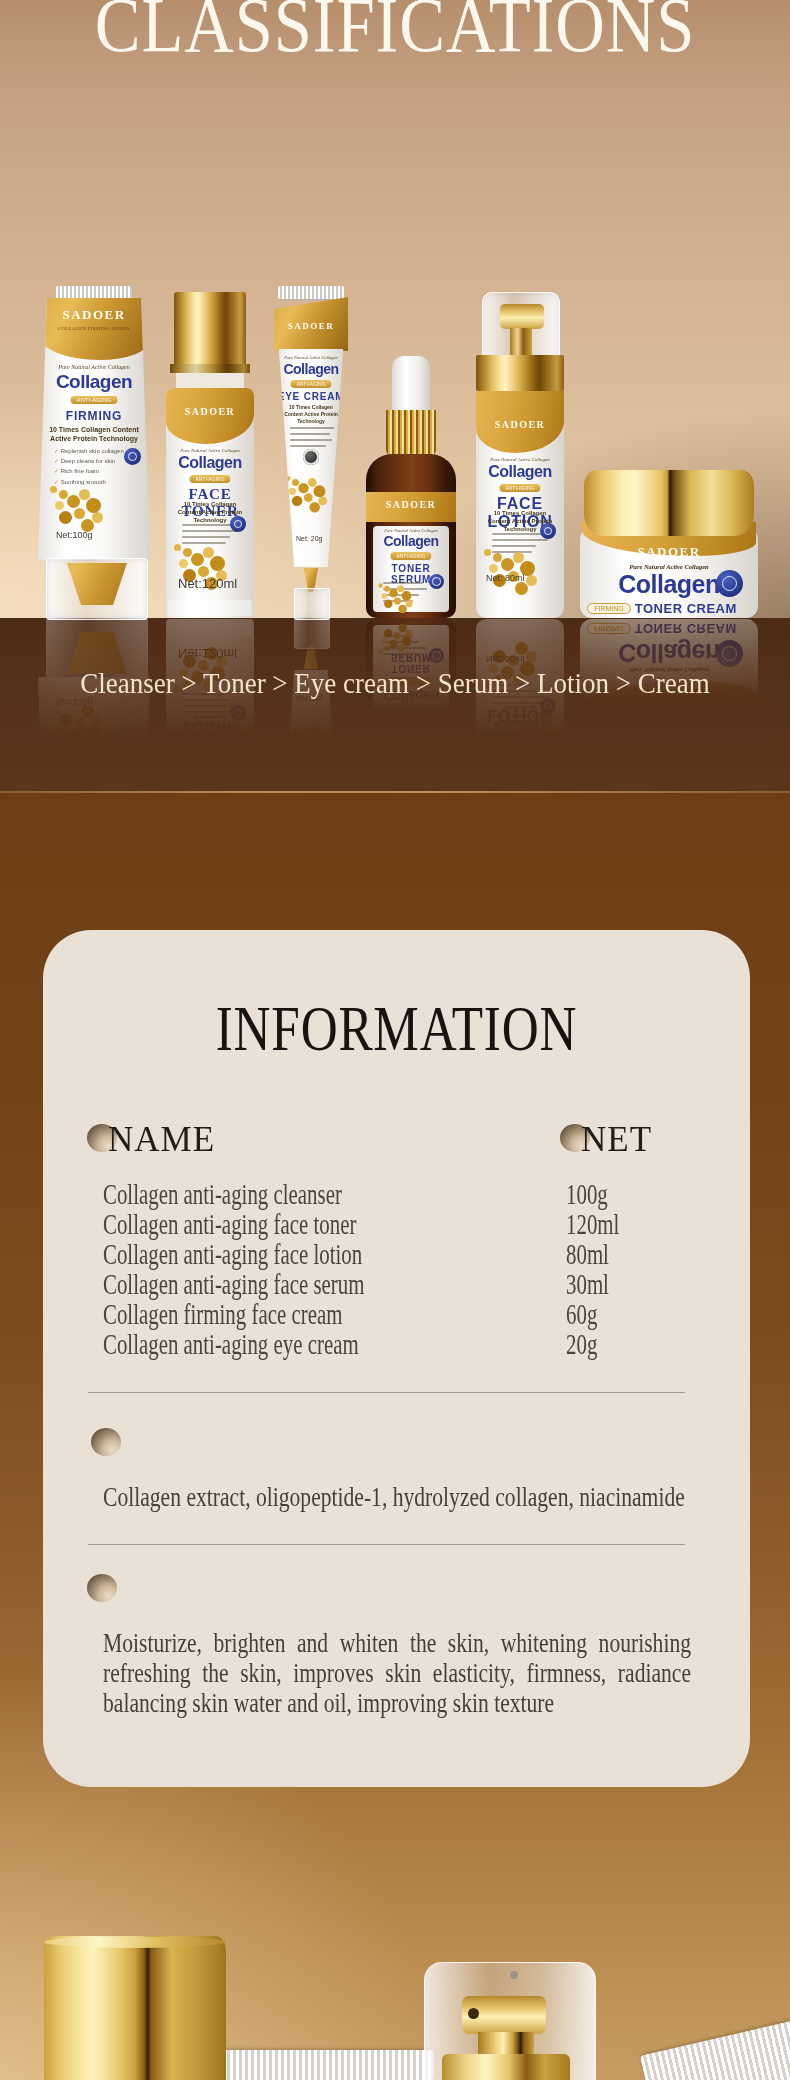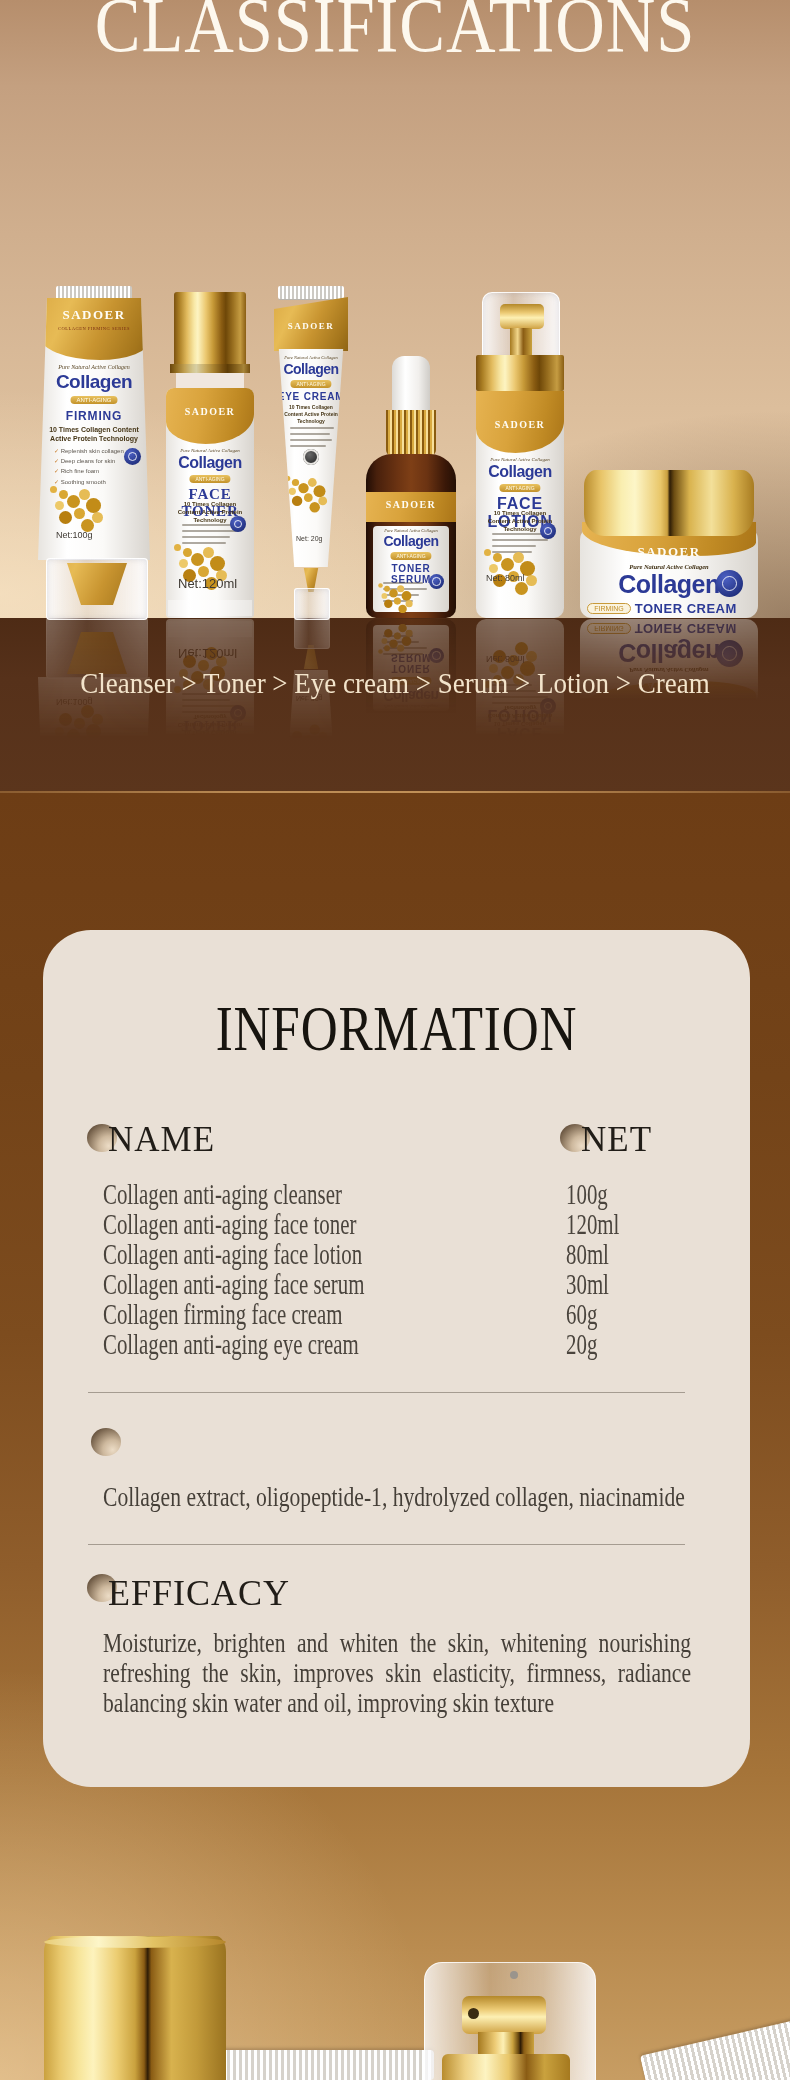--- a/index.html
+++ b/index.html
@@ -289,21 +289,20 @@
       <div class="divider" style="top:462px;"></div>
 
       <div class="sphere" style="left:48px;top:498px;"></div>
       <div class="paragraph" style="top:552px;">
         <div class="pline">Collagen extract, oligopeptide-1, hydrolyzed collagen, niacinamide</div>
       </div>
 
       <div class="divider" style="top:614px;"></div>
 
       <div class="sphere" style="left:44px;top:644px;"></div>
-      <h3 class="h2" style="left:65px;top:642px;font-size:36px;">EFFICACY</h3>
       <div class="paragraph" style="top:698px;width:735px;">
         <div class="jline">Moisturize, brighten and whiten the skin, whitening  nourishing</div>
         <div class="jline">refreshing the skin, improves skin elasticity, firmness, radiance</div>
         <div>balancing skin water and oil, improving skin texture</div>
       </div>
     </div>
   </section>
 
   <div class="gcyl"></div>
   <div class="ccrimp ribs"></div>

